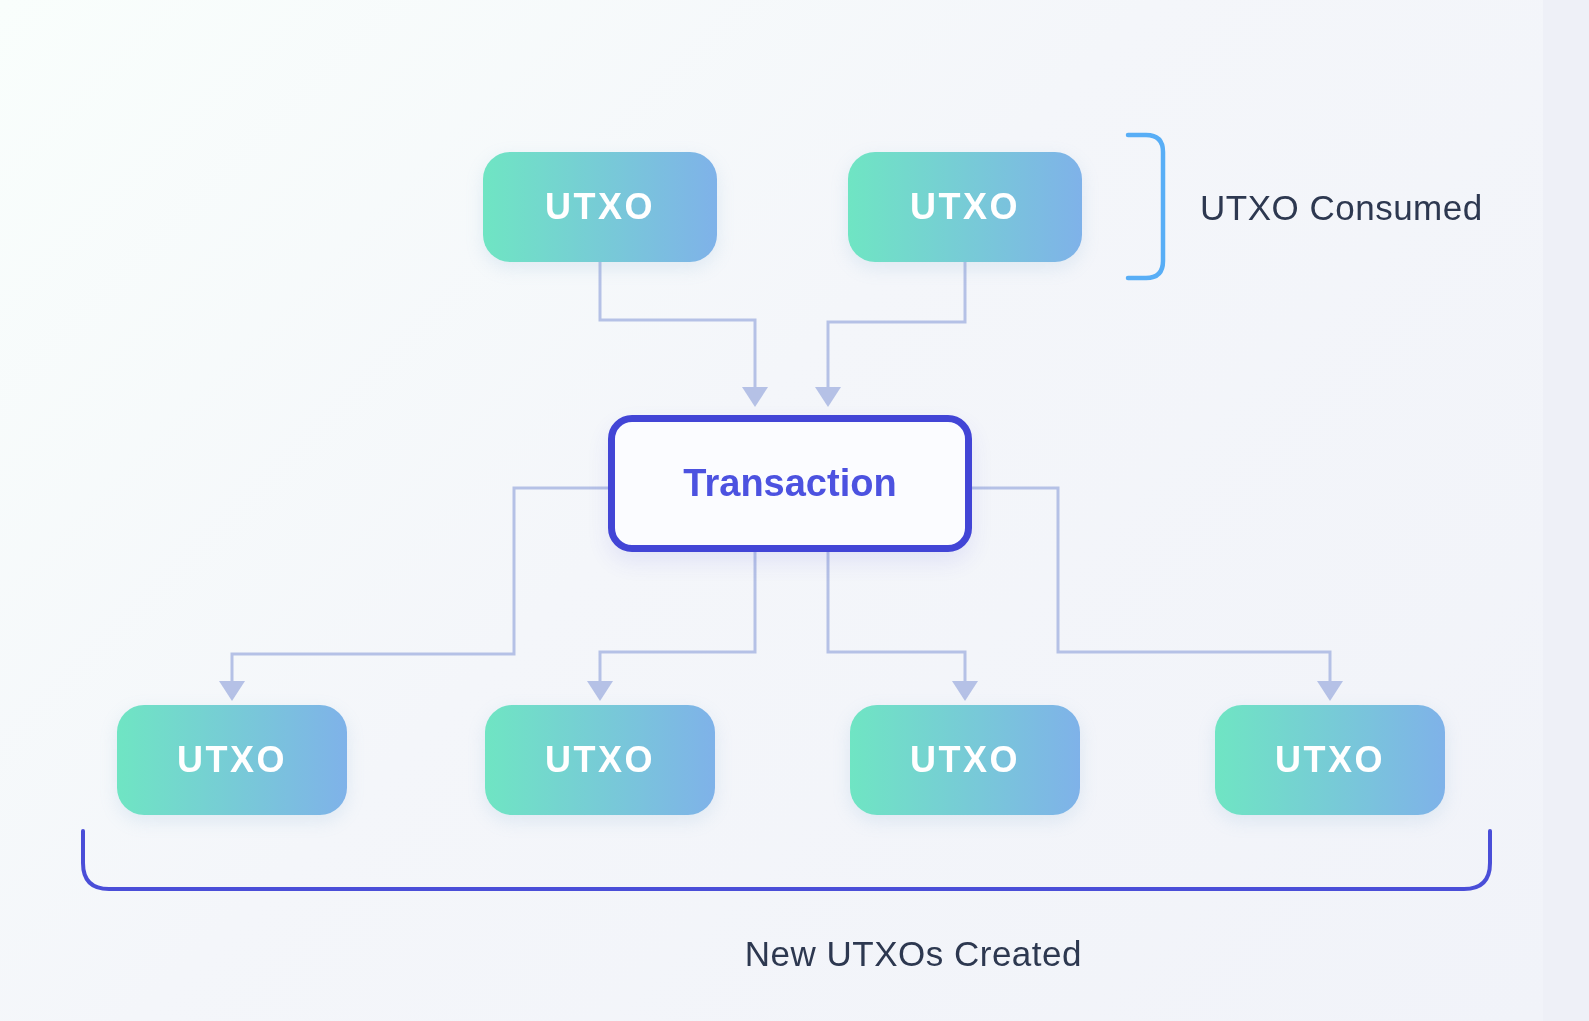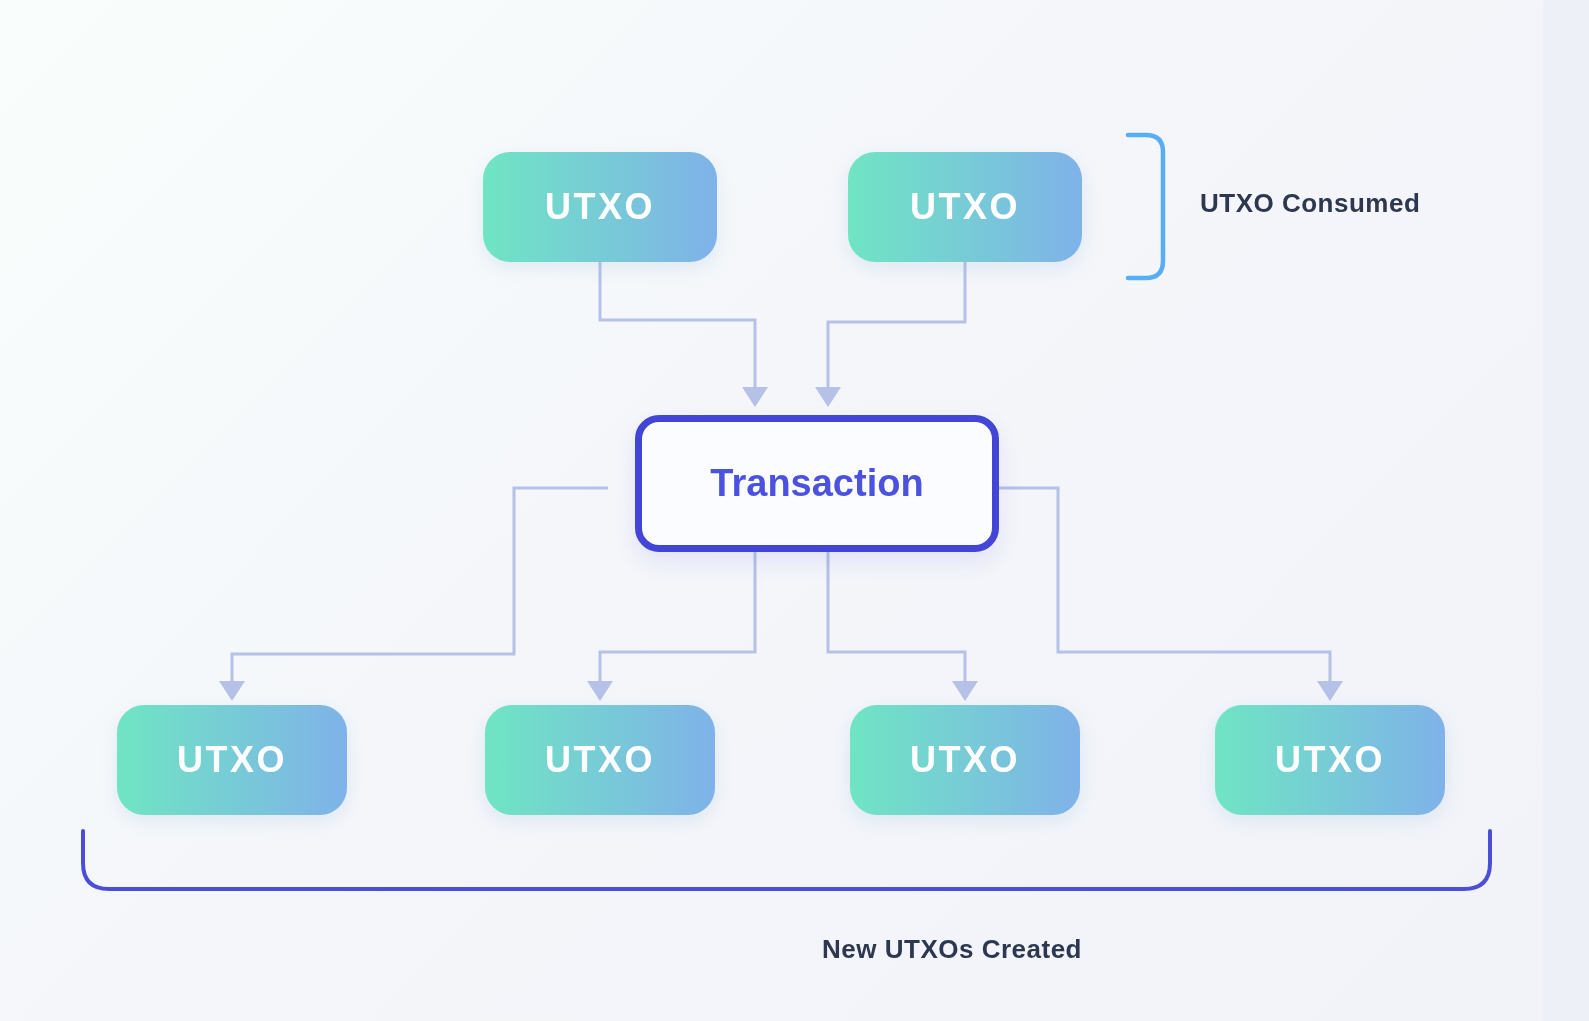--- a/index.html
+++ b/index.html
@@ -39,27 +39,26 @@
     left: 608px; top: 415px;
     width: 364px; height: 137px;
     background: #fbfcff;
     border: 7px solid #4245d6;
     border-radius: 24px;
     box-sizing: border-box;
     color: #4c52e0;
     font-weight: bold;
     font-size: 38px;
     box-shadow: 0 10px 22px rgba(66, 69, 214, 0.10);
-    margin-left: 27px;
   }
   .side-label {
     position: absolute;
     color: #2d3850;
-    font-weight: 700;
-    font-size: 26px;
+    font-weight: 400;
+    font-size: 35px;
     letter-spacing: 0.5px;
     white-space: nowrap;
   }
   .consumed-label { left: 1200px; top: 188px; }
   .created-label {
     left: 482px; top: 934px;
     width: 600px;
     text-align: right;
   }
 </style>

